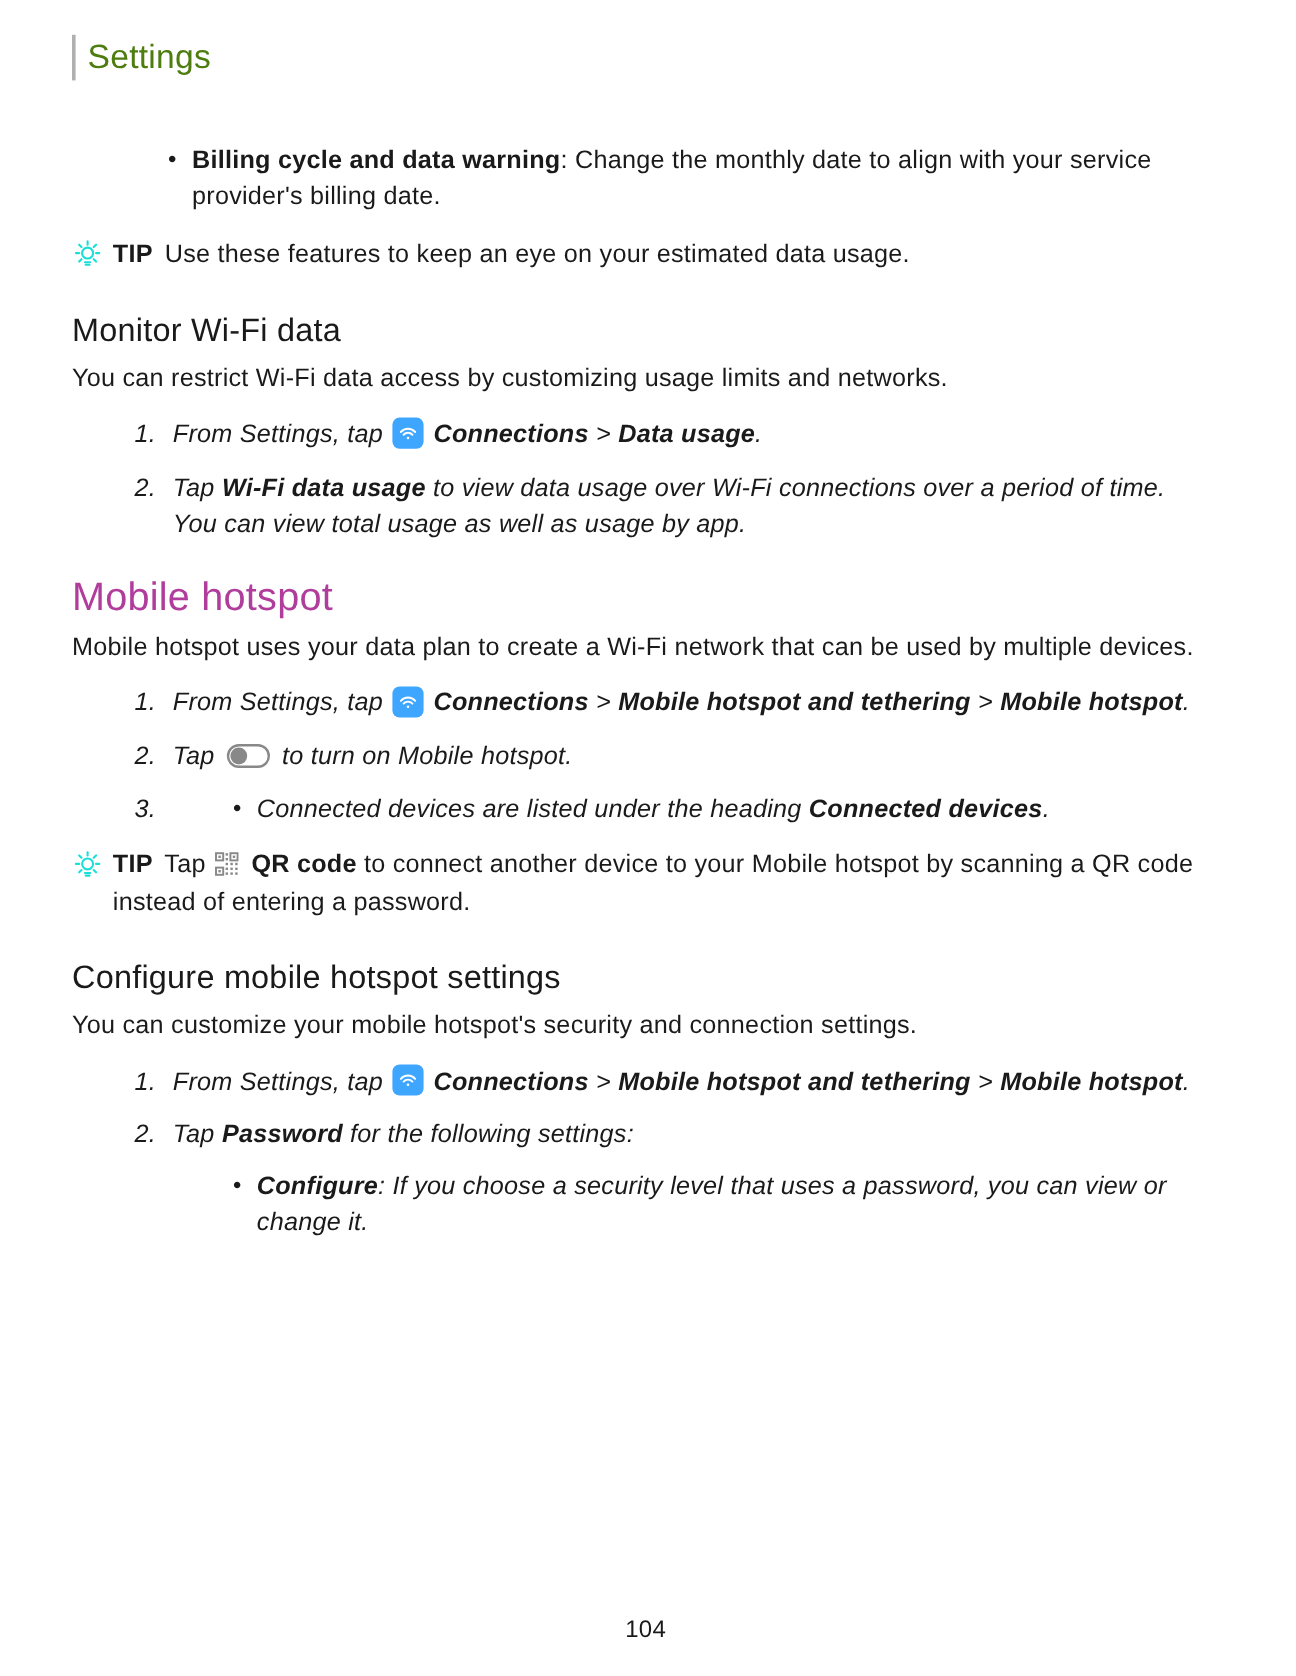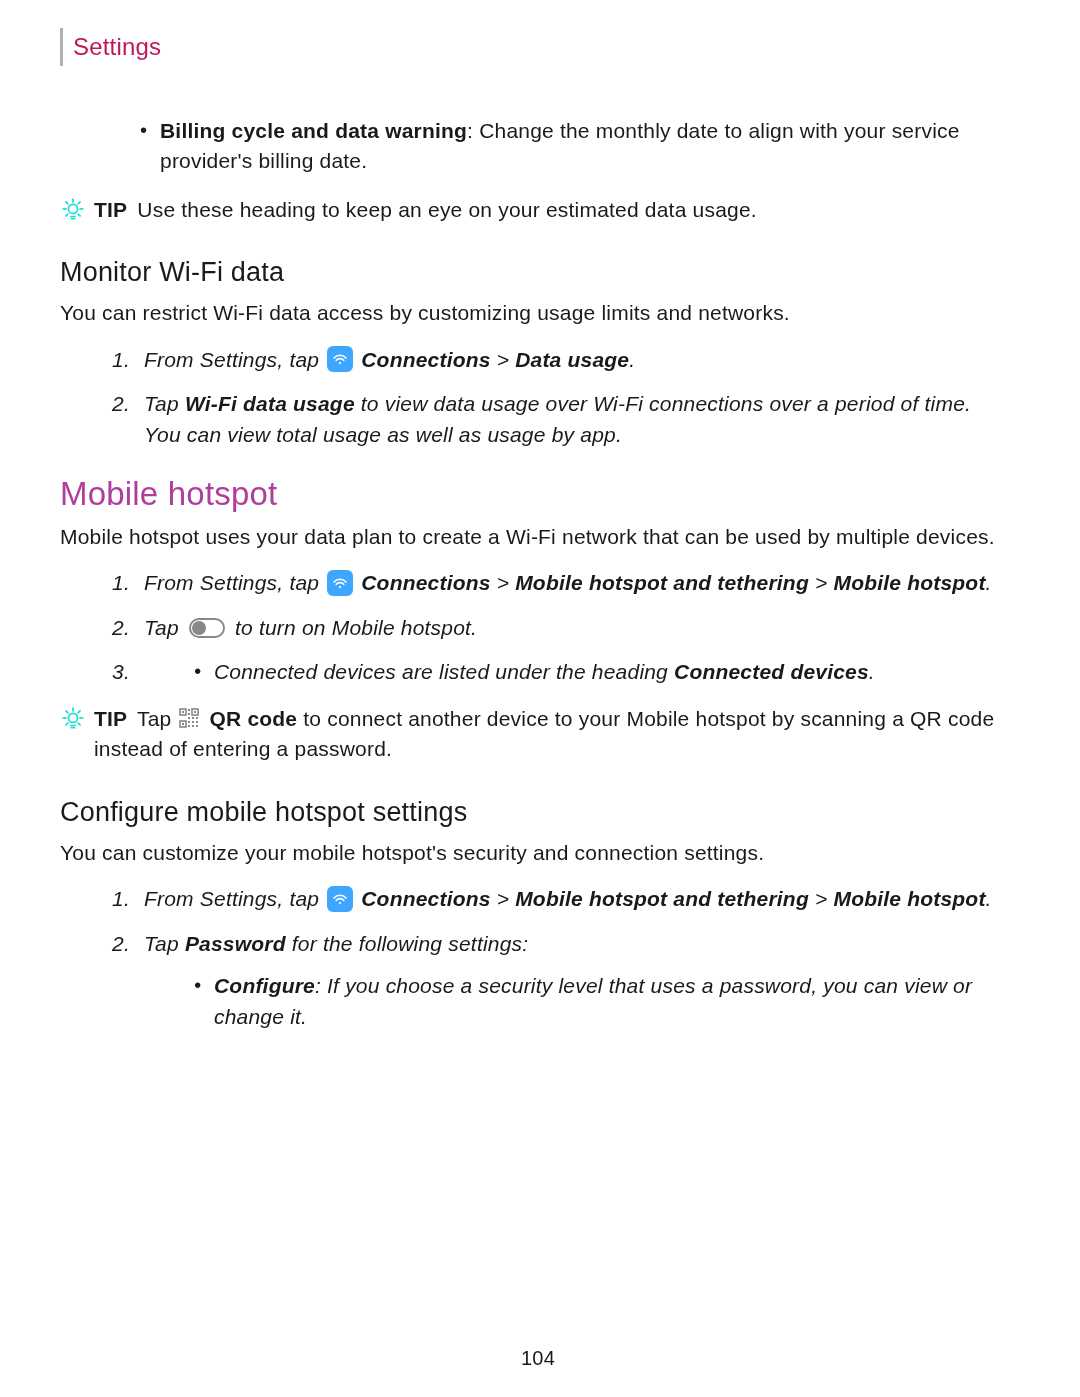--- a/index.html
+++ b/index.html
@@ -20,22 +20,22 @@
     align-items: center;
     margin-bottom: 50px;
   }
   .header-bar {
     width: 3px;
     height: 38px;
     background: #b0b0b0;
     margin-right: 10px;
   }
   .header-title {
-    font-size: 24px;
-    color: #be185d;
+    font-size: 28px;
+    color: #4d7c0f;
     font-weight: 400;
   }
   .bullet-list {
     list-style: none;
     margin-left: 78px;
     margin-bottom: 18px;
   }
   .bullet-list li {
     position: relative;
     padding-left: 22px;
@@ -198,21 +198,21 @@
         <line x1="16.7" y1="6.3" x2="18.5" y2="4.5"></line>
         <line x1="5.5" y1="17.5" x2="7.3" y2="15.7"></line>
         <line x1="16.7" y1="15.7" x2="18.5" y2="17.5"></line>
         <line x1="10" y1="18" x2="14" y2="18"></line>
         <line x1="10.5" y1="20" x2="13.5" y2="20"></line>
       </g>
     </svg>
   </span>
   <div class="tip-text">
     <span class="tip-label bold">TIP</span>
-    <span>Use these heading to keep an eye on your estimated data usage.</span>
+    <span>Use these features to keep an eye on your estimated data usage.</span>
   </div>
 </div>
 
 <h2 class="section-h2">Monitor Wi-Fi data</h2>
 <p class="body-p">You can restrict Wi-Fi data access by customizing usage limits and networks.</p>
 <ol class="steps">
   <li>
     <span>From Settings, tap </span><span class="wifi-icon">
         <svg viewBox="0 0 16 16" width="16" height="16">
           <g fill="none" stroke="#fff" stroke-width="1.6" stroke-linecap="round">

